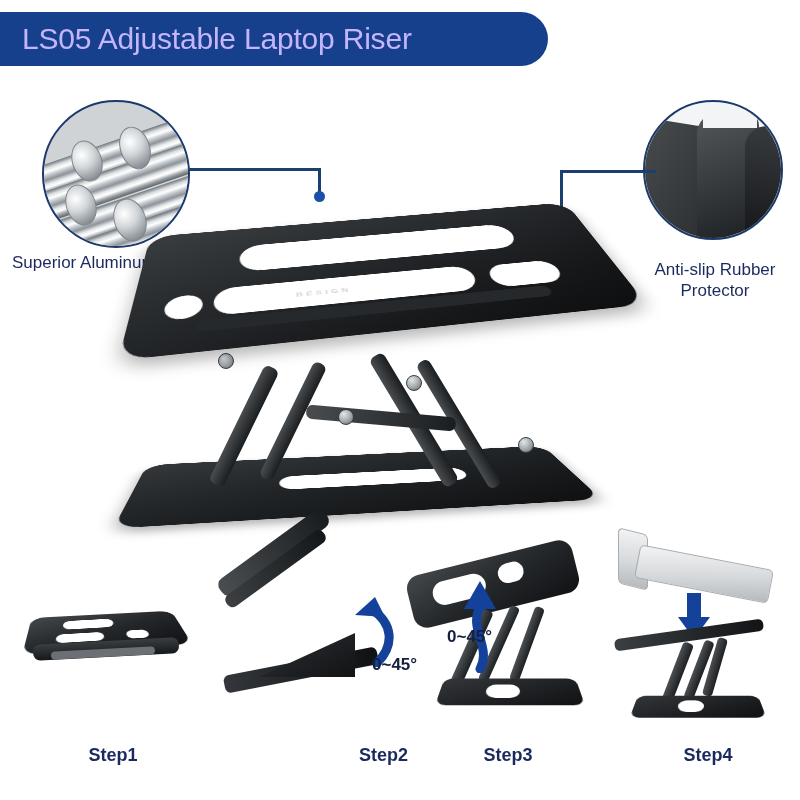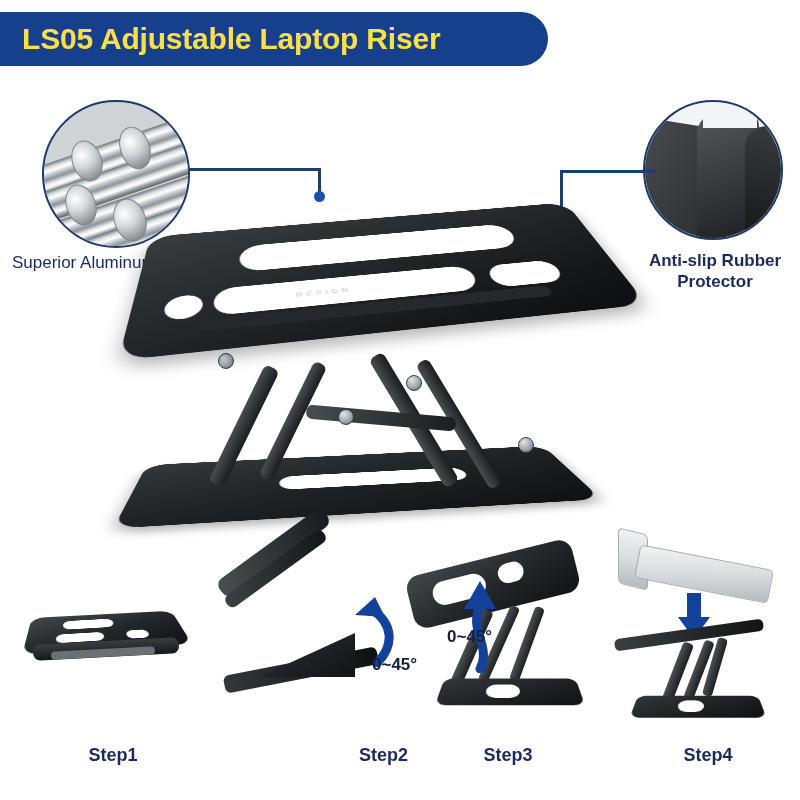--- a/index.html
+++ b/index.html
@@ -24,23 +24,23 @@
     width: 578px;
     height: 54px;
     background: #17408c;
     border-radius: 27px;
     display: flex;
     align-items: center;
     box-sizing: border-box;
     padding-left: 52px;
   }
   #title-text {
-    color: #fde047;
+    color: #c4b5fd;
     font-size: 30px;
-    font-weight: bold;
+    font-weight: normal;
     letter-spacing: -0.2px;
     white-space: nowrap;
   }
 
   
   .callout-circle {
     position: absolute;
     border-radius: 50%;
     border: 2px solid #1b3a6b;
     overflow: hidden;
@@ -97,21 +97,21 @@
   
   .callout-caption {
     position: absolute;
     font-size: 17px;
     color: #1b2a5e;
     line-height: 1.25;
     text-align: center;
     white-space: nowrap;
   }
   #caption-alloy { left: 12px; top: 252px; }
-  #caption-rubber { left: 640px; top: 250px; width: 150px; white-space: normal; font-weight: bold; }
+  #caption-rubber { left: 640px; top: 259px; width: 150px; white-space: normal; }
 
   
   #main-product {
     position: absolute;
     left: 110px;
     top: 165px;
     width: 520px;
     height: 390px;
   }
   .part { position: absolute; }

